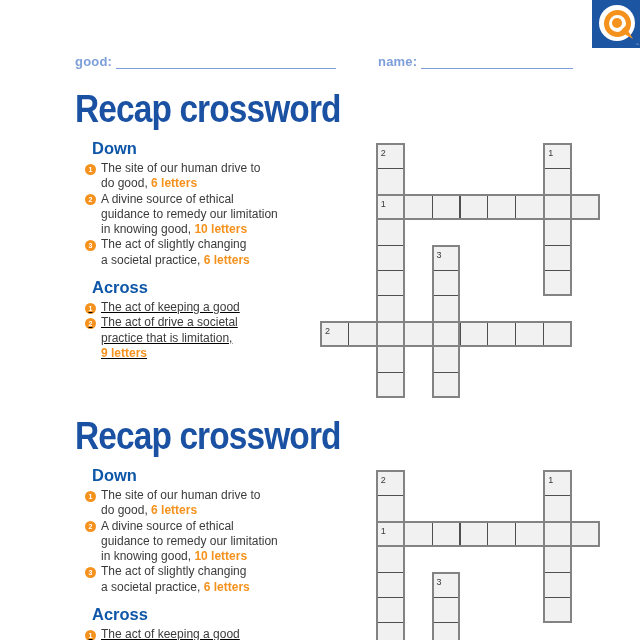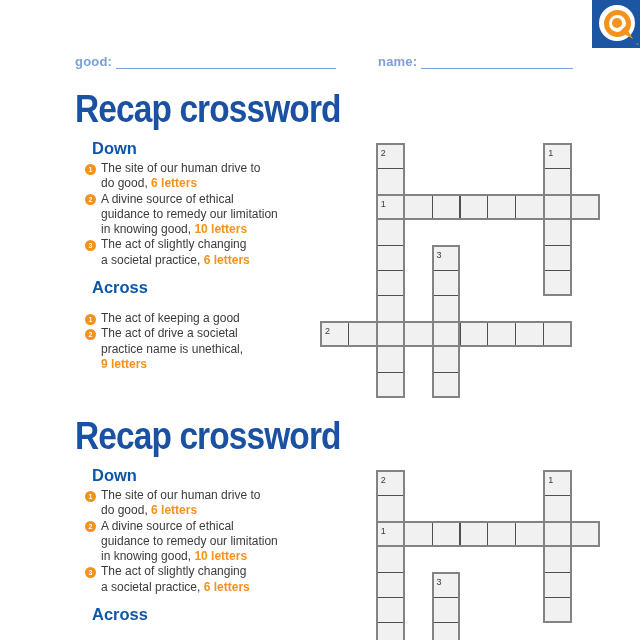--- a/index.html
+++ b/index.html
@@ -34,21 +34,21 @@
   .section-2 { top:417px; }
   .title {
     margin-left:75px; font-size:38px; line-height:38px; font-weight:bold; color:#1a51a2;
     letter-spacing:-1px; transform:scaleX(0.88); transform-origin:left center; white-space:nowrap;
   }
   .clue-col { width:300px; }
   .clue-head { margin:12px 0 0 92px; font-size:17px; line-height:17px; font-weight:bold; color:#0e56a8;
                transform:scaleX(0.97); transform-origin:left center; }
   .clue-head.across { margin-top:11px; }
   .clue-list { margin:4px 0 0 85px; }
-  .clue-list.across-list { margin-top:15px; }
+  .clue-list.across-list { margin-top:4px;text-decoration:underline; }
   .clue { display:flex; align-items:flex-start; }
   .badge { flex:0 0 auto; width:11px; height:11px; margin:2.5px 5px 0 0; border-radius:50%;
            background:#f5921e; color:#ffffff; font-size:7px; font-weight:bold;
            display:flex; align-items:center; justify-content:center; }
   .clue-text { font-size:12px; line-height:15.3px; color:#3b3b3b; }
   .clue-line { white-space:nowrap; }
   .letters { color:#f5921e; font-weight:bold; }
 
   
   .grid { position:absolute; left:320px; top:53px; width:282px; height:256px; }
@@ -112,21 +112,21 @@
           <div class="clue">
             <span class="badge">1</span>
             <div class="clue-text">
               <div class="clue-line">The act of keeping a good</div>
             </div>
           </div>
           <div class="clue">
             <span class="badge">2</span>
             <div class="clue-text">
               <div class="clue-line">The act of drive a societal</div>
-              <div class="clue-line">practice name is unethical,</div>
+              <div class="clue-line">practice that is limitation,</div>
               <div class="clue-line"><span class="letters">9 letters</span></div>
             </div>
           </div>
         </div>
     </div>
     <div class="grid">
         <div class="cell" style="left: 55.8px; top: 0px; width: 28.9px; height: 26.4px;"></div>
         <div class="cell" style="left: 55.8px; top: 25.4px; width: 28.9px; height: 26.4px;"></div>
         <div class="cell" style="left: 55.8px; top: 50.8px; width: 28.9px; height: 26.4px;"></div>
         <div class="cell" style="left: 55.8px; top: 76.2px; width: 28.9px; height: 26.4px;"></div>

